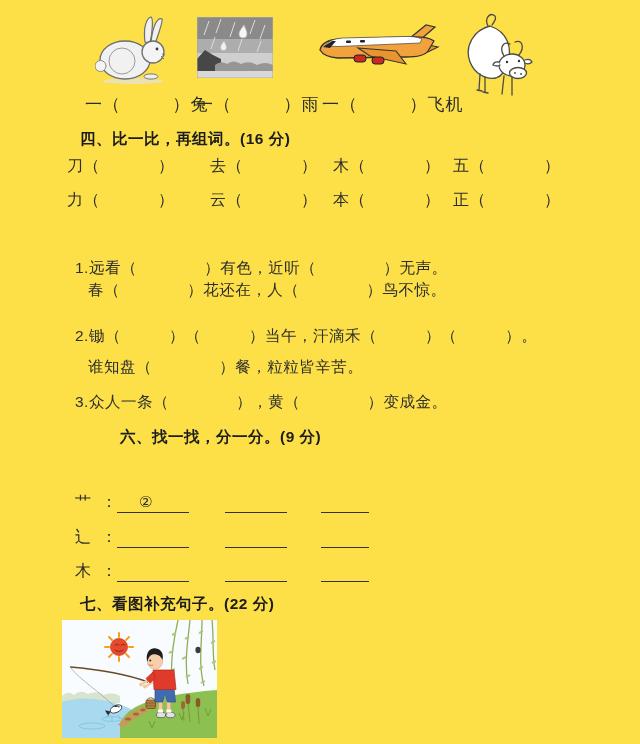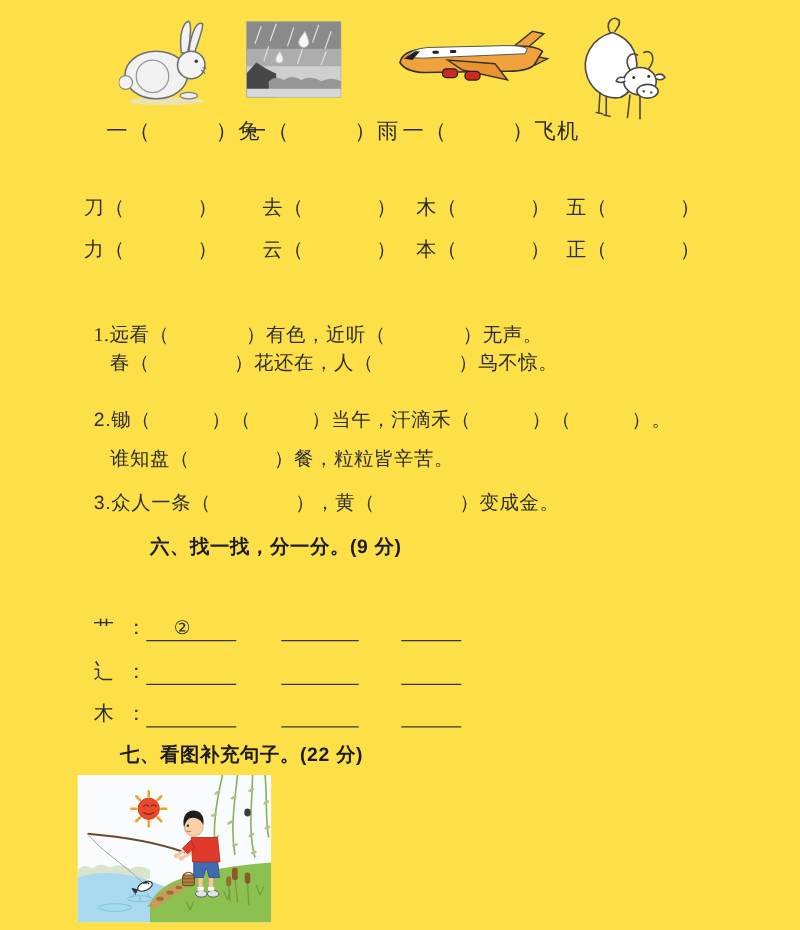--- a/index.html
+++ b/index.html
@@ -103,32 +103,33 @@
       <circle cx="67" cy="51" r="1.2" fill="#333"></circle>
       <circle cx="63" cy="63" r="1" fill="#555"></circle>
       <circle cx="69" cy="64" r="1" fill="#555"></circle>
     </svg>
   </div>
 
   <div class="toplabel" style="left:85px;top:93px;">一（         ）兔</div>
   <div class="toplabel" style="left:196px;top:93px;">一（         ）雨</div>
   <div class="toplabel" style="left:322px;top:93px;">一（         ）飞机</div>
 
+  <div class="heading" style="left:80px;top:129px;">四、比一比，再组词。(16 分)</div>
 
   <div class="w4cell" style="left:67px;top:156px;"><span>刀</span><span>（</span><span class="gap4"></span><span>）</span></div>
   <div class="w4cell" style="left:210px;top:156px;"><span>去</span><span>（</span><span class="gap4"></span><span>）</span></div>
   <div class="w4cell" style="left:333px;top:156px;"><span>木</span><span>（</span><span class="gap4"></span><span>）</span></div>
   <div class="w4cell" style="left:453px;top:156px;"><span>五</span><span>（</span><span class="gap4"></span><span>）</span></div>
 
   <div class="w4cell" style="left:67px;top:190px;"><span>力</span><span>（</span><span class="gap4"></span><span>）</span></div>
   <div class="w4cell" style="left:210px;top:190px;"><span>云</span><span>（</span><span class="gap4"></span><span>）</span></div>
   <div class="w4cell" style="left:333px;top:190px;"><span>本</span><span>（</span><span class="gap4"></span><span>）</span></div>
   <div class="w4cell" style="left:453px;top:190px;"><span>正</span><span>（</span><span class="gap4"></span><span>）</span></div>
 
-  <div class="line" style="left:75px;top:258px;font-family:Liberation Serif, serif;">1.远看（              ）有色，近听（              ）无声。</div>
+  <div class="line" style="left:75px;top:258px;">1.远看（              ）有色，近听（              ）无声。</div>
   <div class="line" style="left:88px;top:280px;">春（              ）花还在，人（              ）鸟不惊。</div>
   <div class="line" style="left:75px;top:326px;">2.锄（          ）（          ）当午，汗滴禾（          ）（          ）。</div>
   <div class="line" style="left:88px;top:357px;">谁知盘（              ）餐，粒粒皆辛苦。</div>
   <div class="line" style="left:75px;top:392px;">3.众人一条（              ），黄（              ）变成金。</div>
 
   <div class="heading" style="left:80px;top:427px;margin-left:40px;">六、找一找，分一分。(9 分)</div>
 
   <div class="radrow" style="top:491px;">
     <span class="radical">艹</span>
       <span class="colon">：</span>
@@ -144,21 +145,21 @@
       <span class="blank b3"><span></span></span>
   </div>
   <div class="radrow" style="top:560px;">
     <span class="radical">木</span>
       <span class="colon">：</span>
       <span class="blank b1"><span></span></span>
       <span class="blank b2"><span></span></span>
       <span class="blank b3"><span></span></span>
   </div>
 
-  <div class="heading" style="left:80px;top:594px;margin-left:16px;">七、看图补充句子。(22 分)</div>
+  <div class="heading" style="left:80px;top:594px;">七、看图补充句子。(22 分)</div>
 
   <div class="pic" style="left:62px;top:620px;">
     <svg width="155" height="118" viewBox="0 0 155 118">
       <rect x="0" y="0" width="155" height="118" fill="#f8fcfe"></rect>
 
       <g>
         <g stroke-width="2" stroke-linecap="round" stroke="#f59f1e">
           <line x1="57" y1="13" x2="57" y2="17"></line>
             <line x1="57" y1="37" x2="57" y2="41"></line>
           <line x1="43" y1="27" x2="47" y2="27"></line>

